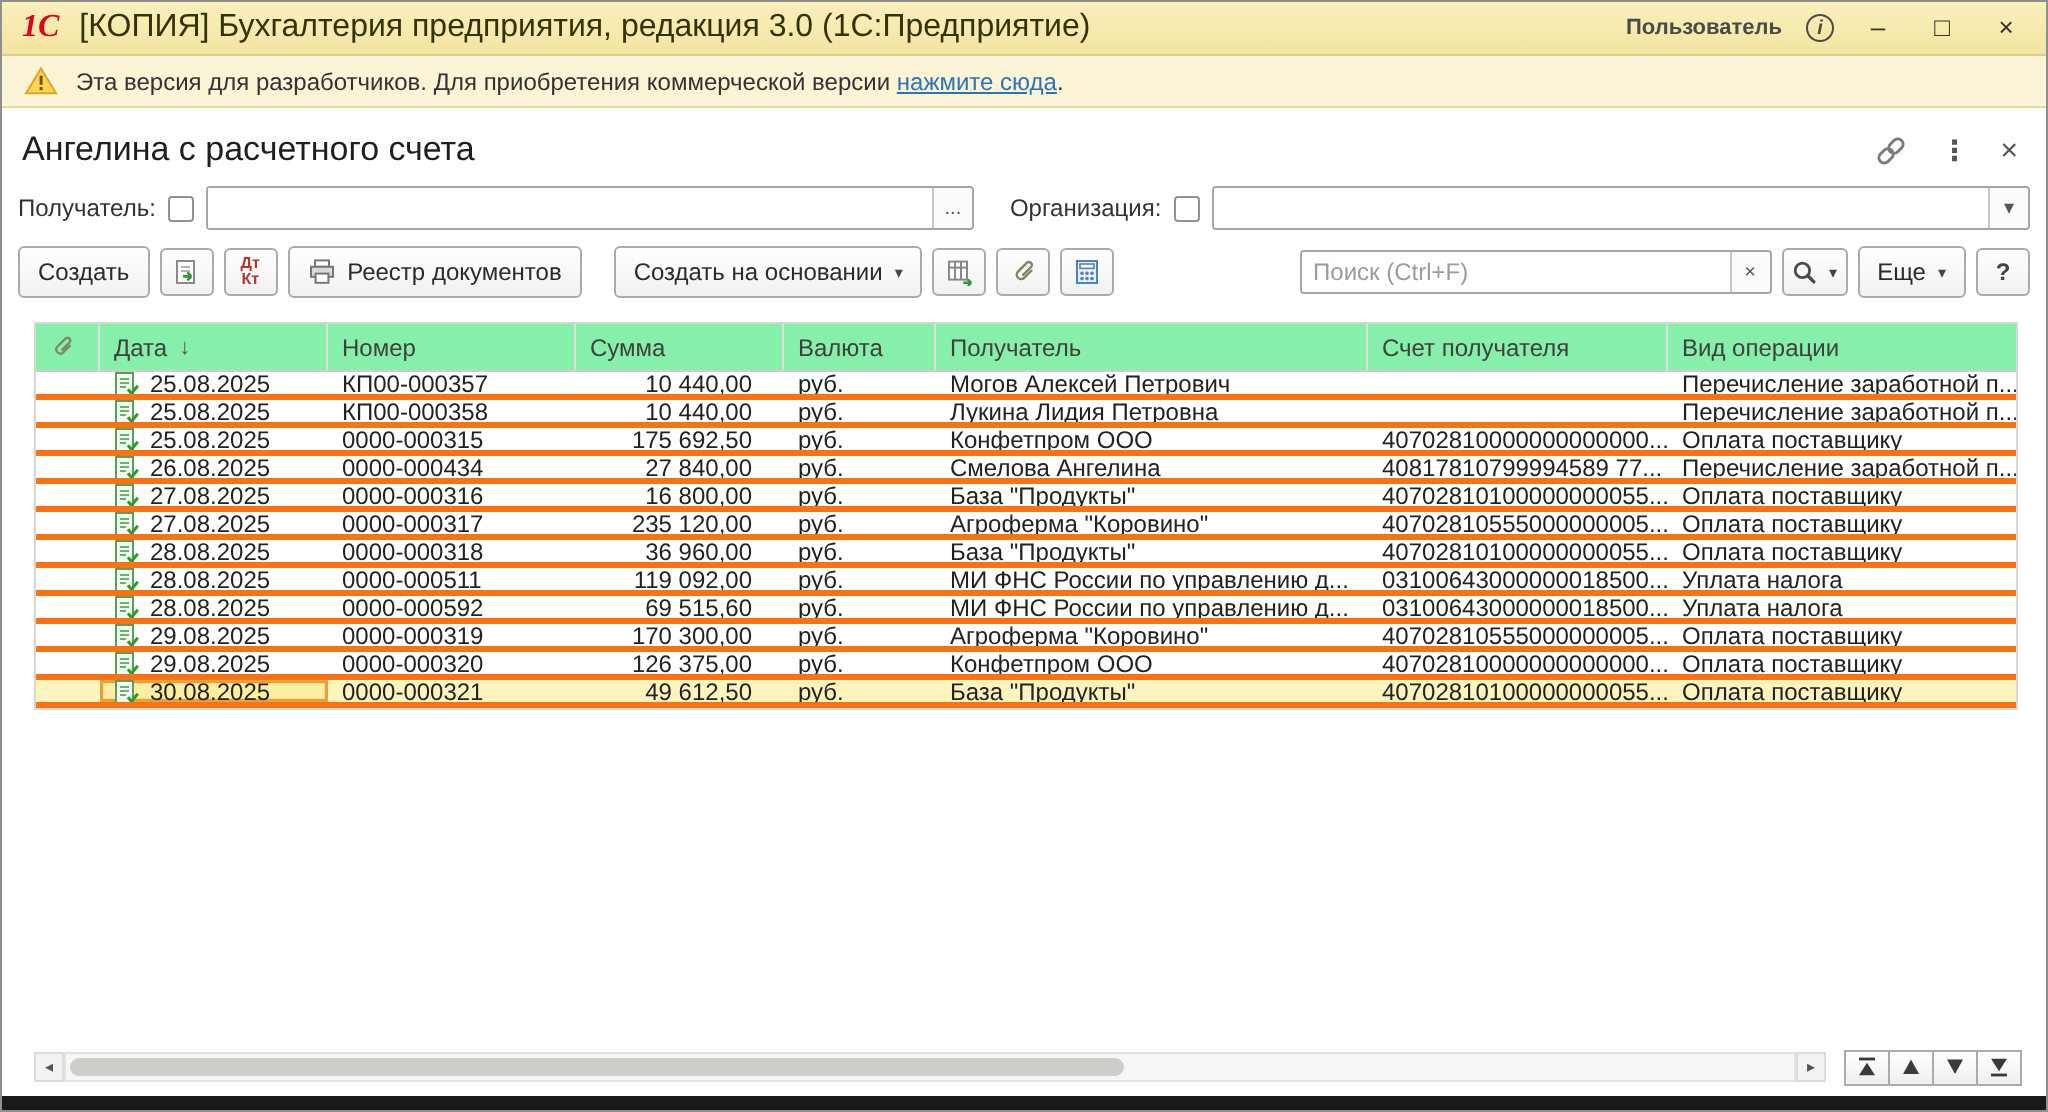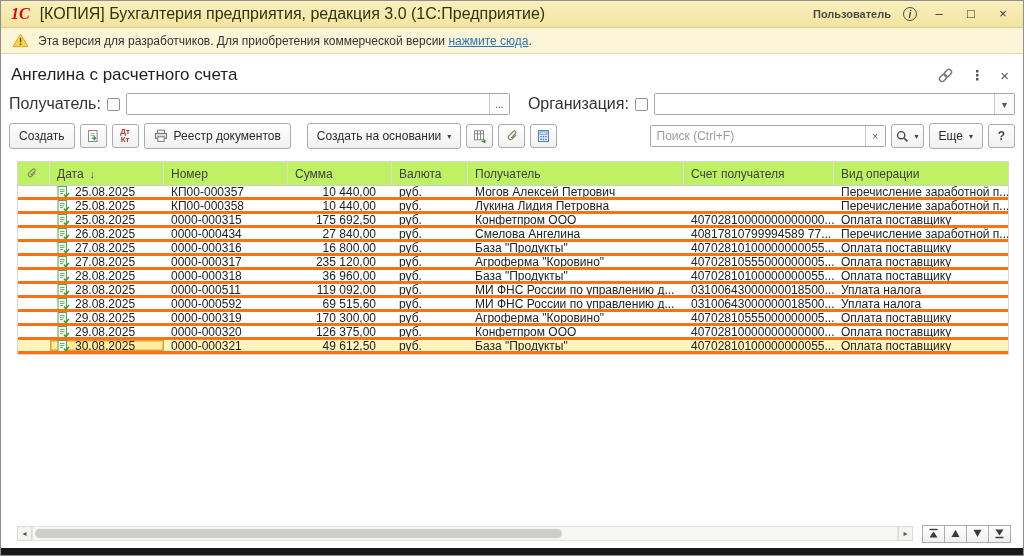--- a/index.html
+++ b/index.html
@@ -22,42 +22,42 @@
   .warnbar{height:26px;background:#FBF4D6;border-bottom:1px solid #E6DA9E;display:flex;align-items:center;gap:9px;padding:0 11px;font-size:12px;color:#333;}
   .warn-link{color:#2E74B5;text-decoration:underline;cursor:pointer;}
   
   .page-head{display:flex;align-items:center;padding:11px 14px 7px 10px;}
   .page-title{font-size:17px;color:#1f1f1f;}
   .ph-icons{margin-left:auto;display:flex;align-items:center;gap:16px;color:#666;}
   .ph-icons .dots{font-size:14px;font-weight:bold;color:#555;cursor:pointer;}
   .ph-icons .closex{font-size:15px;color:#555;cursor:pointer;}
   
   .filters{display:flex;align-items:center;gap:6px;padding:1px 8px 7px;}
-  .flabel{font-size:16px;color:#333;white-space:nowrap;}
+  .flabel{font-size:12px;color:#333;white-space:nowrap;}
   .checkbox{width:13px;height:13px;border:1px solid #919191;background:#fff;border-radius:2px;flex:0 0 auto;cursor:pointer;}
   .field{display:flex;height:22px;border:1px solid #A6A6A6;background:#fff;border-radius:2px;overflow:hidden;align-items:stretch;}
   .field input{border:none;outline:none;flex:1;padding:0 6px;font:inherit;min-width:0;}
   .field .fbtn{width:20px;border-left:1px solid #C8C8C8;background:#FBFBFB;display:flex;align-items:center;justify-content:center;color:#555;font-size:10px;cursor:pointer;}
   .f-recipient{width:384px;}
   .f-org{flex:1;}
   .org-gap{width:6px;}
   
   .toolbar{display:flex;align-items:center;gap:5px;padding:1px 8px 8px;}
   .btn{height:24px;display:inline-flex;align-items:center;gap:6px;padding:12px 9px;border:1px solid #ABABAB;border-radius:3px;background:linear-gradient(#FFFFFF,#F1F1F1);font-size:12px;color:#2b2b2b;cursor:pointer;white-space:nowrap;}
   .btn.icon-only{padding:0 4px;min-width:27px;justify-content:center;}
   .caret{font-size:8px;color:#444;}
   .dtkt{display:flex;flex-direction:column;align-items:center;font-size:8px;line-height:8px;font-weight:bold;color:#B03A30;}
   .tsep{width:6px;}
   .search-wrap{margin-left:auto;display:flex;align-items:center;gap:5px;}
   .search-field{width:236px;}
   .search-field input::placeholder{color:#9c9c9c;}
   .help-btn{font-weight:bold;color:#444;}
   
   .grid{margin:4px 16px 0;border:1px solid #D9D7CF;width:992px;}
-  .thead{display:grid;grid-template-columns:32px 114px 124px 104px 76px 216px 150px 1fr;height:24px;background:#bef264;border-bottom:1px solid #CFCDC5;}
+  .thead{display:grid;grid-template-columns:32px 114px 124px 104px 76px 216px 150px 1fr;height:24px;background:#86efac;border-bottom:1px solid #CFCDC5;}
   .hcell{display:flex;align-items:center;padding:0 7px;border-right:1px solid #DFDDD5;font-size:12px;color:#40403c;cursor:pointer;overflow:hidden;white-space:nowrap;}
   .hcell:last-child{border-right:none;}
   .sort{margin-left:6px;font-size:11px;color:#555;}
   .trow{display:grid;grid-template-columns:32px 114px 124px 104px 76px 216px 150px 1fr;height:14px;border-bottom:3px solid #f97316;background:#fff;cursor:default;}
   .cell{display:flex;align-items:center;gap:5px;padding:0 7px;overflow:hidden;white-space:nowrap;font-size:12px;color:#222;}
   .c-sum{justify-content:flex-end;padding-right:16px;}
   .doc-icon{flex:0 0 auto;}
   .trow.selected{background:#FFF4BE;}
   .trow.selected .c-date{box-shadow:inset 0 0 0 1.6px #E4A23A;background:#FFEDA2;}
   

